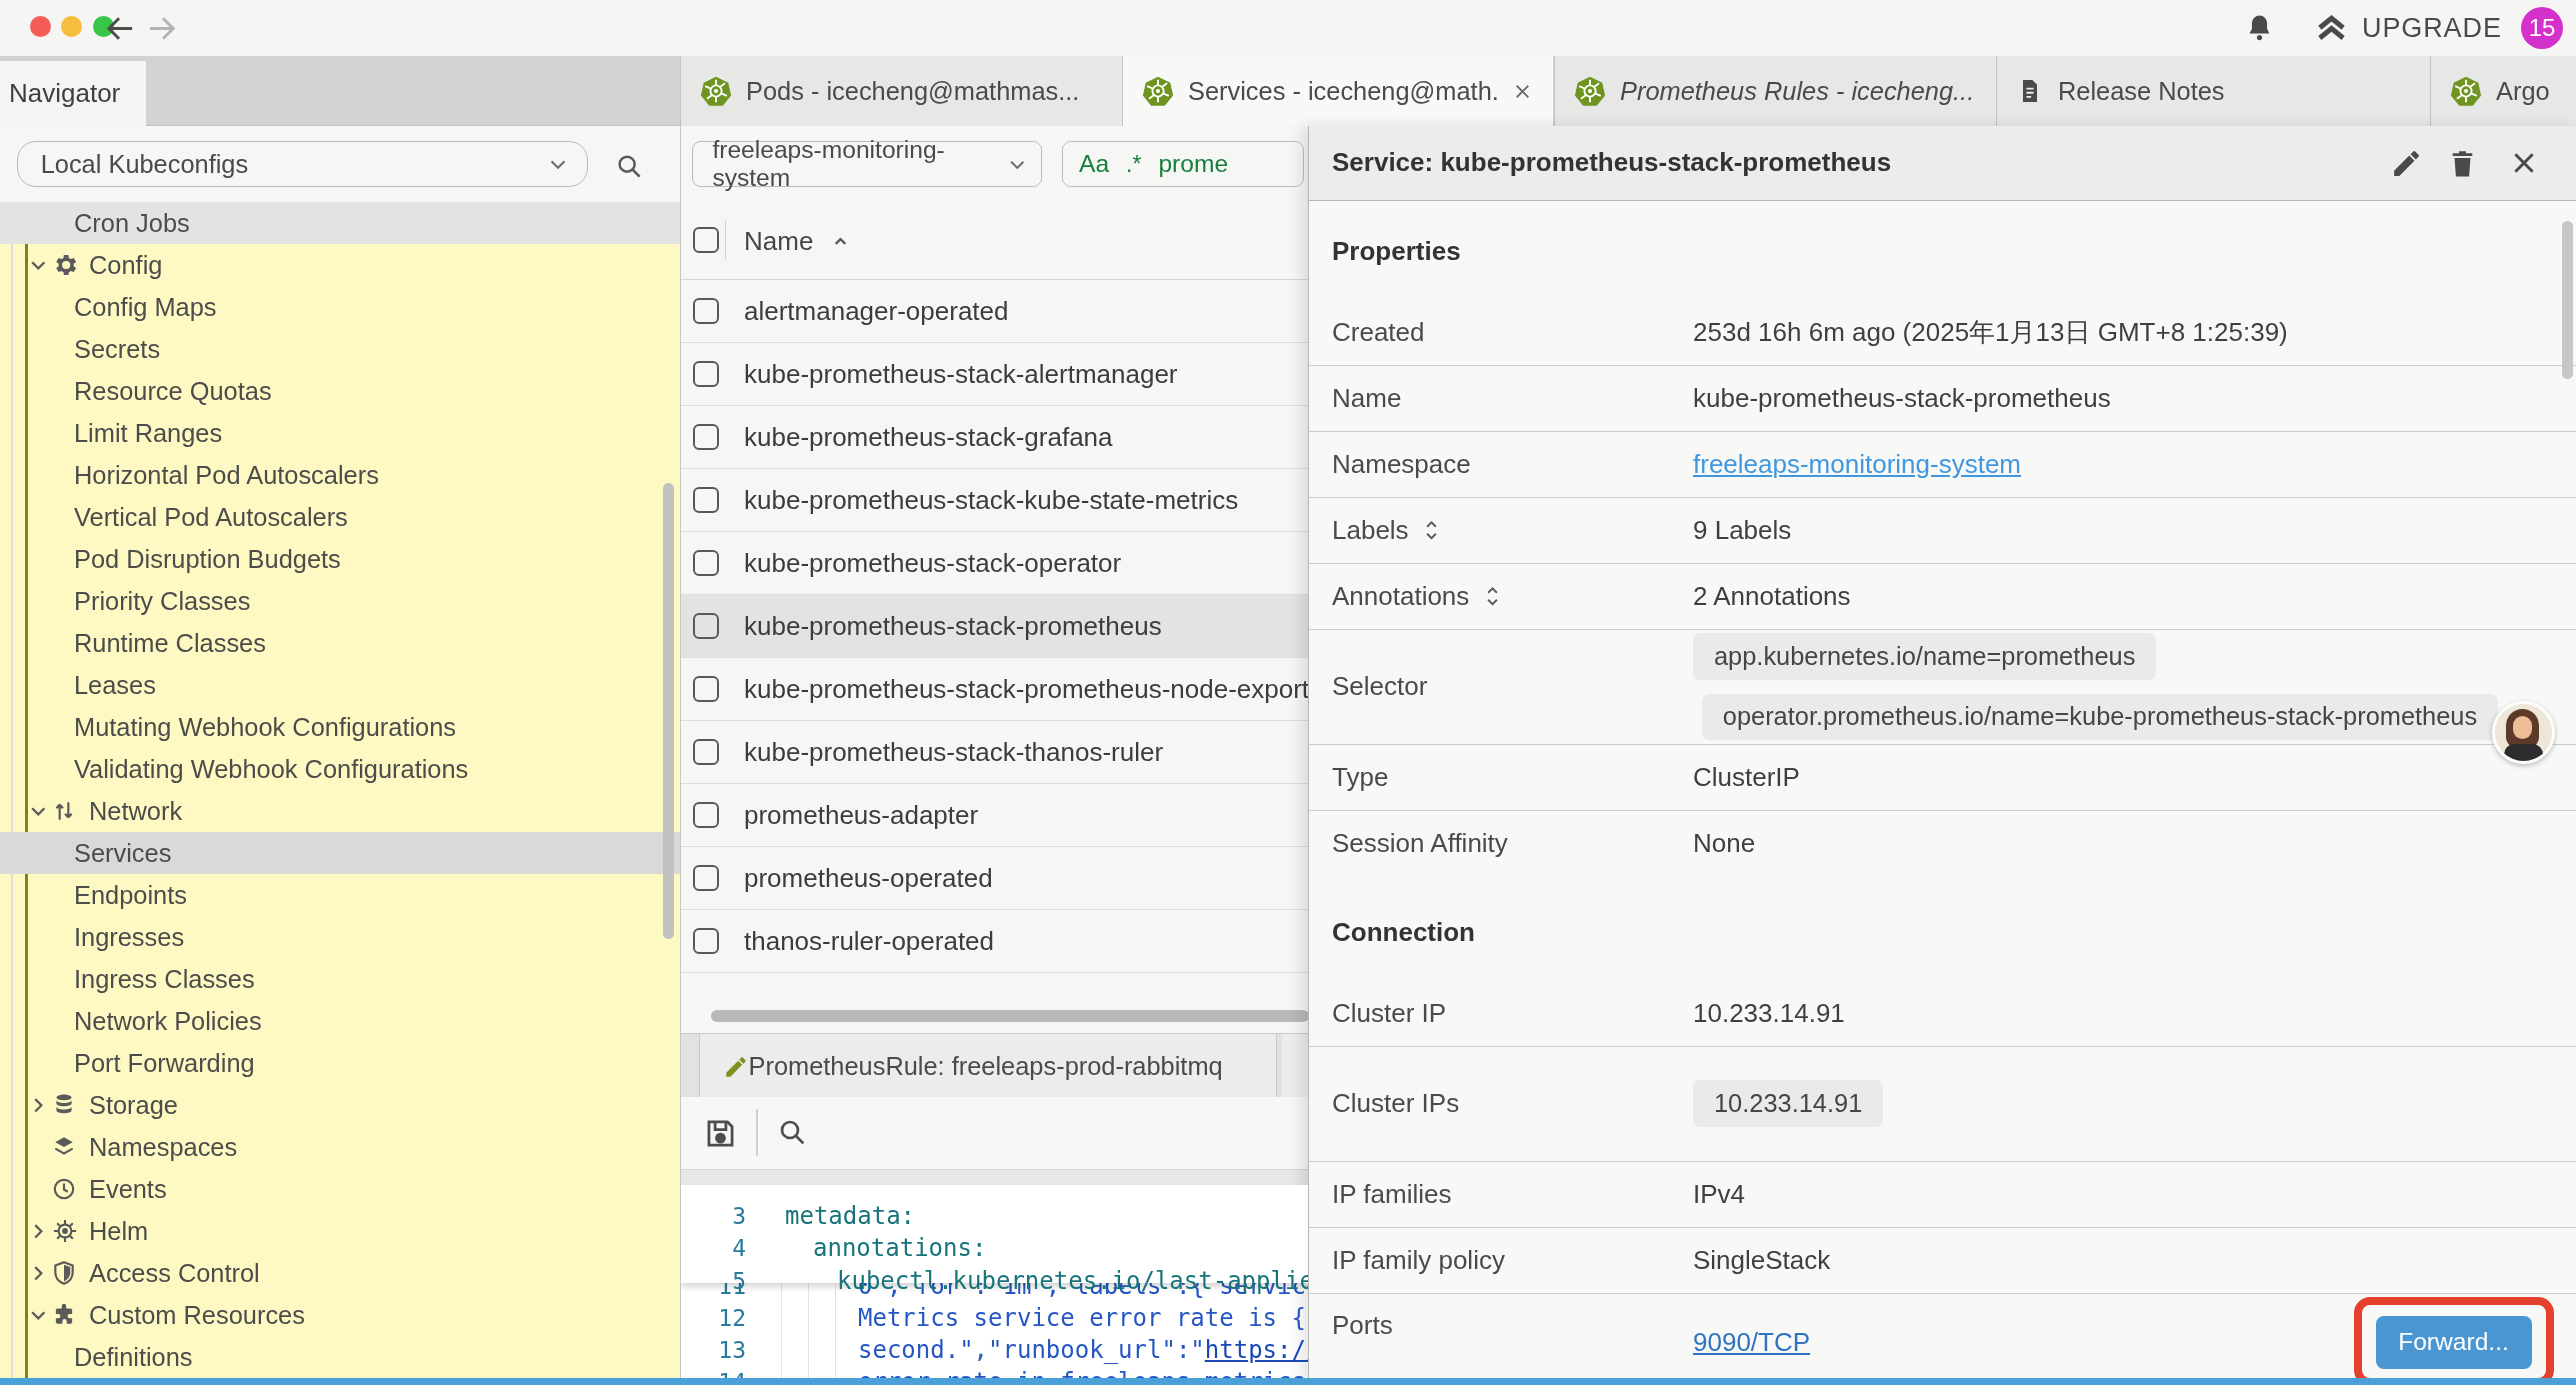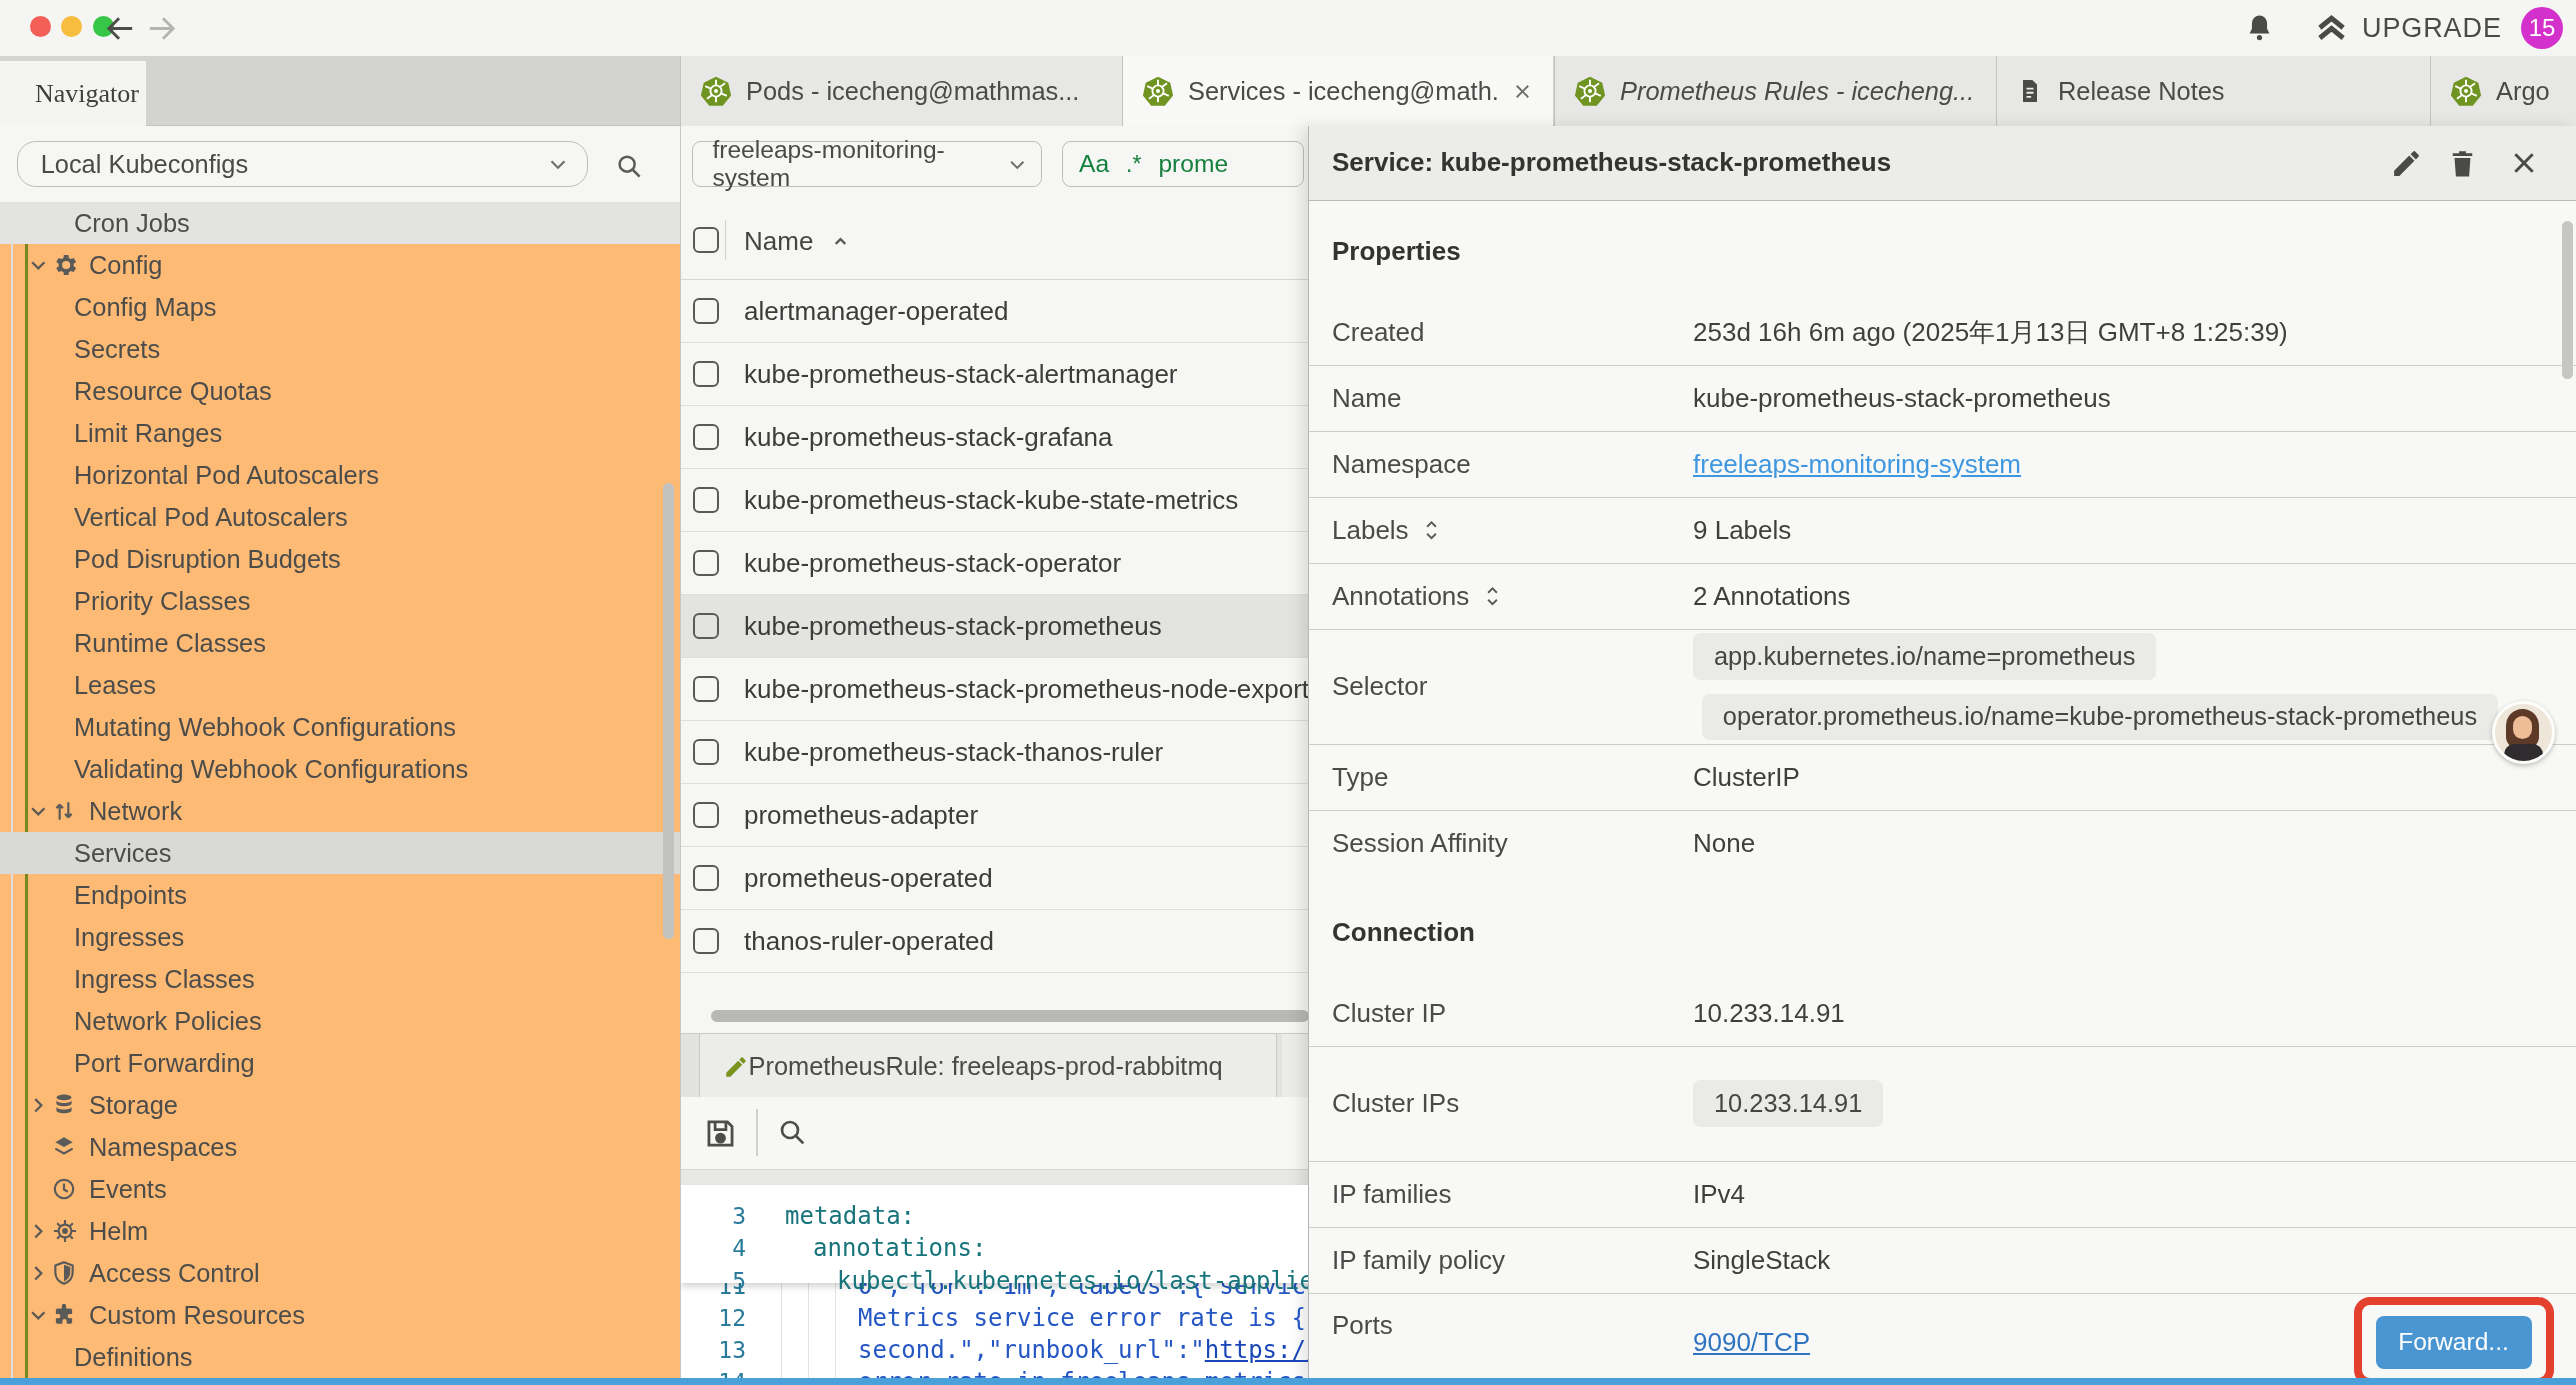--- a/index.html
+++ b/index.html
@@ -23,35 +23,35 @@
   .nav-arrow{top:10.5px; width:35px; height:35px; color:#4d4d4c;}
   .nav-arrow.disabled{color:#b4b4b3;}
   #bell{left:2243px; top:12.3px; color:#4a4a49;}
   #upgrade-icon{left:2313px; top:11.4px; color:#4a4a49;}
   #upgrade-label{left:2362px; top:13px; font-size:27px; color:#4a4a49; letter-spacing:0.9px;}
   #badge{left:2521px; top:7px; width:42px; height:42px; border-radius:50%; background:var(--badge-magenta);
          color:#fff; font-size:24px; display:flex; align-items:center; justify-content:center;}
 
   
   #tabstrip{left:0; top:56px; width:2576px; height:70px; background:#d3d3d2; border-bottom:0.9px solid #c2c2c1;}
-  #navigator-tab{left:0; top:5.3px; width:146px; height:65px; background:#f4f4f3; display:flex; align-items:center; padding-left:35px; font-size:26px; color:#3f3f3e;font-family:Liberation Serif, serif;}
+  #navigator-tab{left:0; top:5.3px; width:146px; height:65px; background:#f4f4f3; display:flex; align-items:center; padding-left:9px; font-size:26px; color:#3f3f3e;}
   .app-tab{top:0; height:70px; background:#e7e7e6; border-left:0.9px solid #c2c2c1; display:flex; align-items:center; gap:14px; padding:0 19px; overflow:hidden; position:absolute;}
   .app-tab.active{background:#f8f8f7;}
   .app-tab .tab-label{font-size:25.4px; color:#4a4a49; white-space:nowrap; overflow:hidden;}
   .app-tab.italic .tab-label{font-style:italic;}
   .app-tab .close-x{margin-left:auto; color:#6c6c6b; flex:0 0 auto;}
 
   
   #left-toolbar{left:0; top:126px; width:680px; height:75px; background:#f6f6f5;}
   #kubeconfig-select{left:16.7px; top:15px; width:571px; height:46px; border:1.8px solid #bcbcbb; border-radius:19px;
     display:flex; align-items:center; padding:0 16px 0 23px; font-size:25.4px; color:#4a4a49; background:#f6f6f5;}
   #kubeconfig-select .chev{margin-left:auto; color:#6e6e6d;}
   #nav-search-icon{left:614px; top:24.6px; color:#5a5a59;}
 
-  #tree{left:0; top:202px; width:680px; height:1184px; background:#fdba74; overflow:hidden;}
+  #tree{left:0; top:202px; width:680px; height:1184px; background:#fef9c3; overflow:hidden;}
   #tree .guide-gray{left:11.4px; top:0; width:1.8px; height:1184px; background:#dddddc;}
   #tree .guide-green{left:25.4px; top:0; width:2.6px; height:1184px; background:#76871d;}
   .tree-row{height:42px; display:flex; align-items:center; position:relative; font-size:25.4px; color:#4c4c4b; white-space:nowrap;}
   .tree-row.selected{background:var(--sel-gray);}
   .tree-row.highlight{background:#e3e3e2;}
   .tree-row .chev{position:absolute; left:26px; width:26px; color:#5a5a59;}
   .tree-row .ticon{position:absolute; left:51px; width:30px; color:#5a5a59; font-size:24.6px;}
   .tree-row .tlabel{position:absolute;}
   .tree-row.d1 .tlabel{left:89px;}
   .tree-row.d2 .tlabel{left:74px;}

